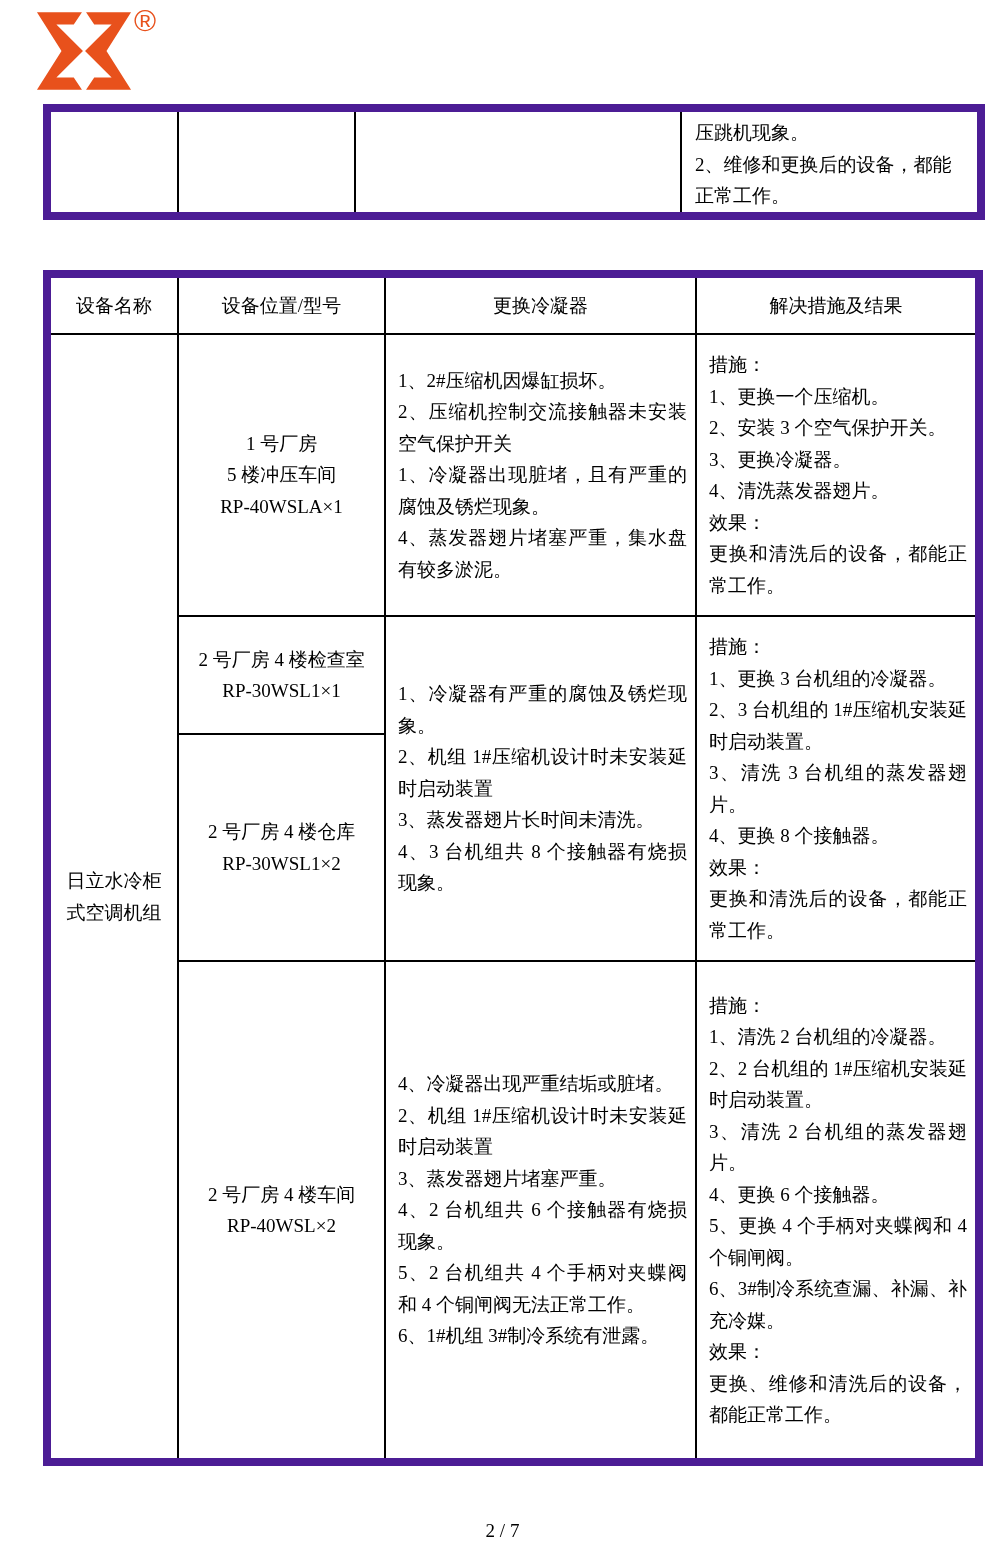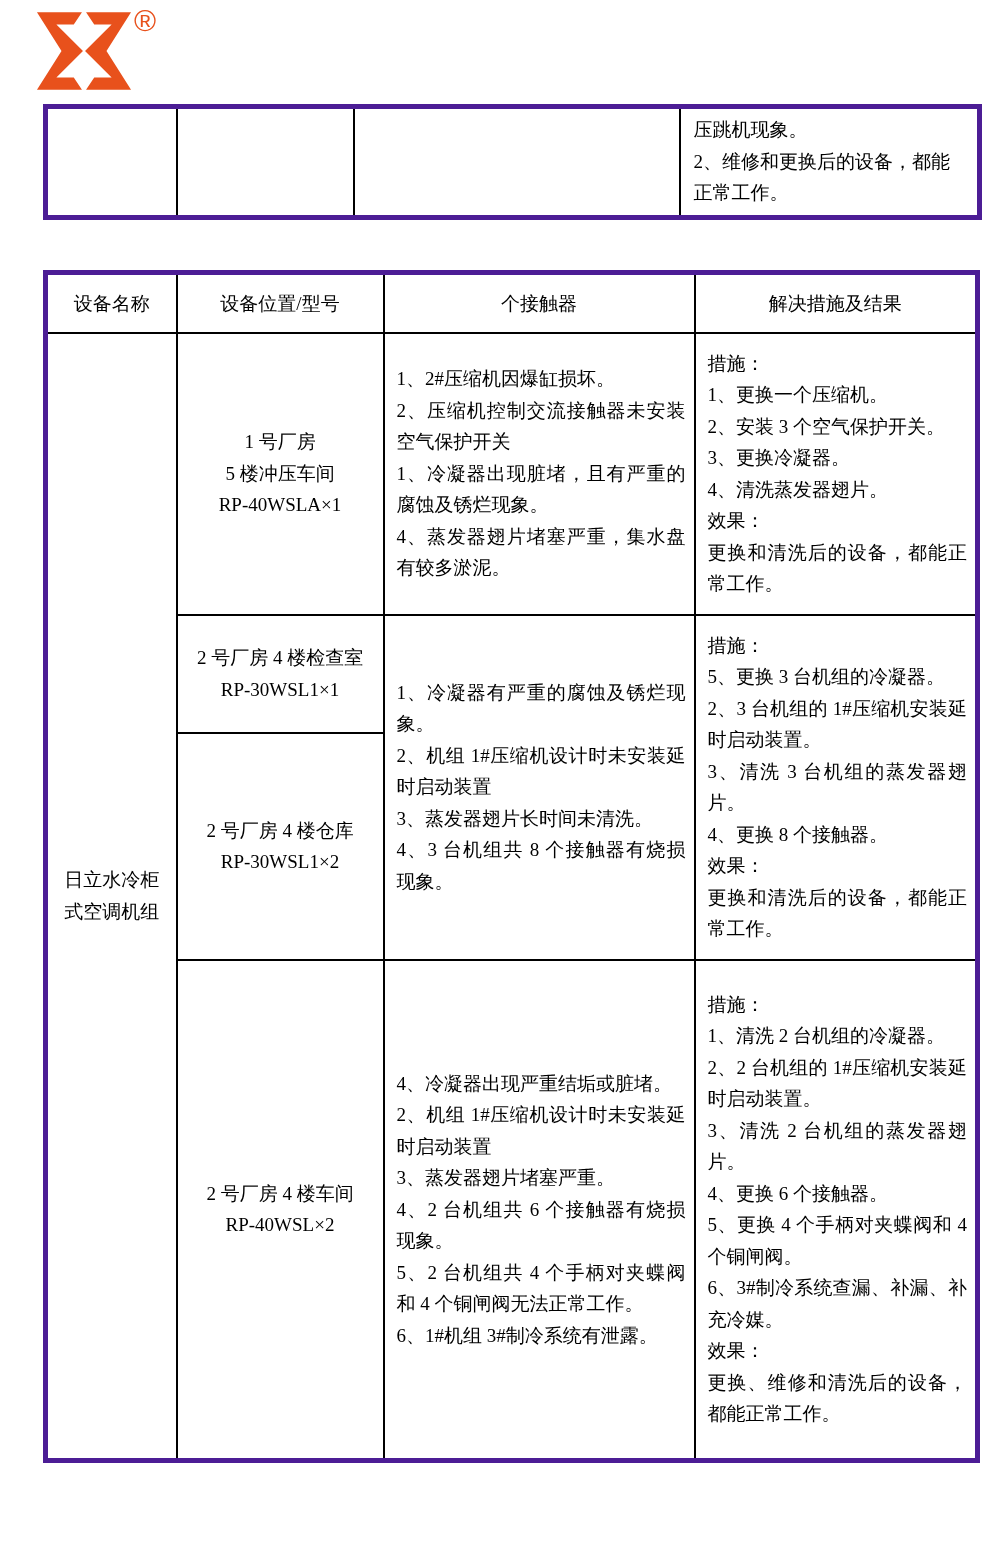--- a/index.html
+++ b/index.html
@@ -22,21 +22,21 @@
     position:absolute;right:2px;top:0px;
     font-size:30px;line-height:30px;
     font-family:"Liberation Sans",sans-serif;
     color:#e8511c;
   }
   
   table.tbl{
     position:absolute;left:43px;
     border-collapse:collapse;
     table-layout:fixed;
-    border:5px solid #4c1d95;
+    border:8px solid #4c1d95;
   }
   .tbl td,.tbl th{
     border:2px solid #000;
     font-size:19px;
     font-weight:normal;
     line-height:31.5px;
     overflow:hidden;
   }
   .carryover{top:104px;width:934px;height:116px;}
   .main{top:270px;width:934px;}
@@ -98,21 +98,21 @@
       <col style="width:131px">
         <col style="width:207px">
         <col style="width:311px">
         <col style="width:283px">
     </colgroup>
 
     <tbody>
         <tr class="header-row" style="height:60px">
       <th>设备名称</th>
       <th>设备位置/型号</th>
-      <th>个接触器</th>
+      <th>更换冷凝器</th>
       <th>解决措施及结果</th>
     </tr>
 
     <tr style="height:282px">
       <td rowspan="4" class="center">
         <div>日立水冷柜</div>
         <div>式空调机组</div>
       </td>
       <td class="center">
         <div>1 号厂房</div>
@@ -142,21 +142,21 @@
         <div>RP-30WSL1×1</div>
       </td>
       <td rowspan="2" class="just">
         <div>1、冷凝器有严重的腐蚀及锈烂现象。</div>
         <div>2、机组 1#压缩机设计时未安装延时启动装置</div>
         <div>3、蒸发器翅片长时间未清洗。</div>
         <div>4、3 台机组共 8 个接触器有烧损现象。</div>
       </td>
       <td rowspan="2" class="just">
         <div>措施：</div>
-        <div>5、更换 3 台机组的冷凝器。</div>
+        <div>1、更换 3 台机组的冷凝器。</div>
         <div>2、3 台机组的 1#压缩机安装延时启动装置。</div>
         <div>3、清洗 3 台机组的蒸发器翅片。</div>
         <div>4、更换 8 个接触器。</div>
         <div>效果：</div>
         <div>更换和清洗后的设备，都能正常工作。</div>
       </td>
     </tr>
 
     <tr style="height:227px">
       <td class="center">
@@ -186,14 +186,15 @@
         <div>4、更换 6 个接触器。</div>
         <div>5、更换 4 个手柄对夹蝶阀和 4 个铜闸阀。</div>
         <div>6、3#制冷系统查漏、补漏、补充冷媒。</div>
         <div>效果：</div>
         <div>更换、维修和清洗后的设备，都能正常工作。</div>
       </td>
     </tr>
   </tbody>
     </table>
 
+  <div class="footer">2 / 7</div>
 
 </div>
 
 </body></html>

